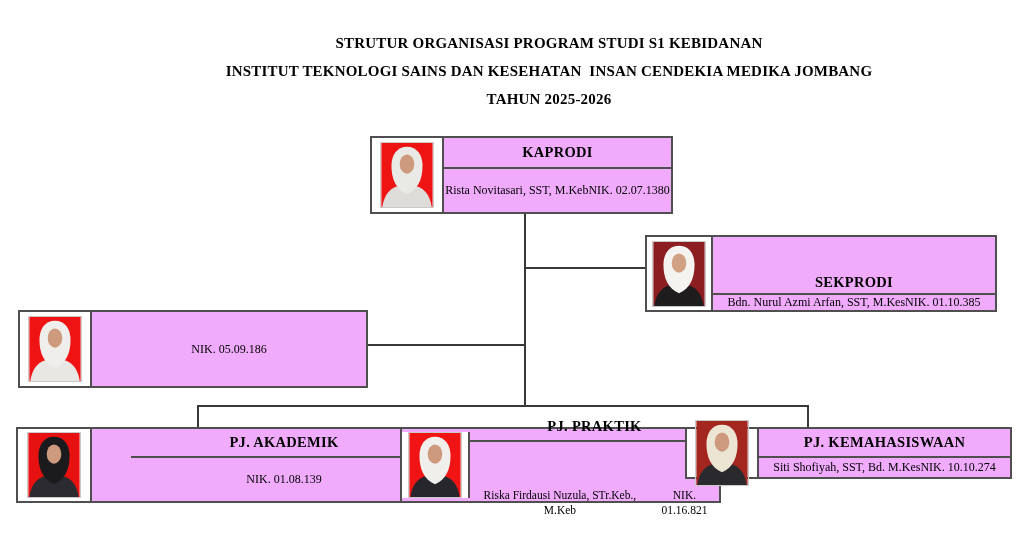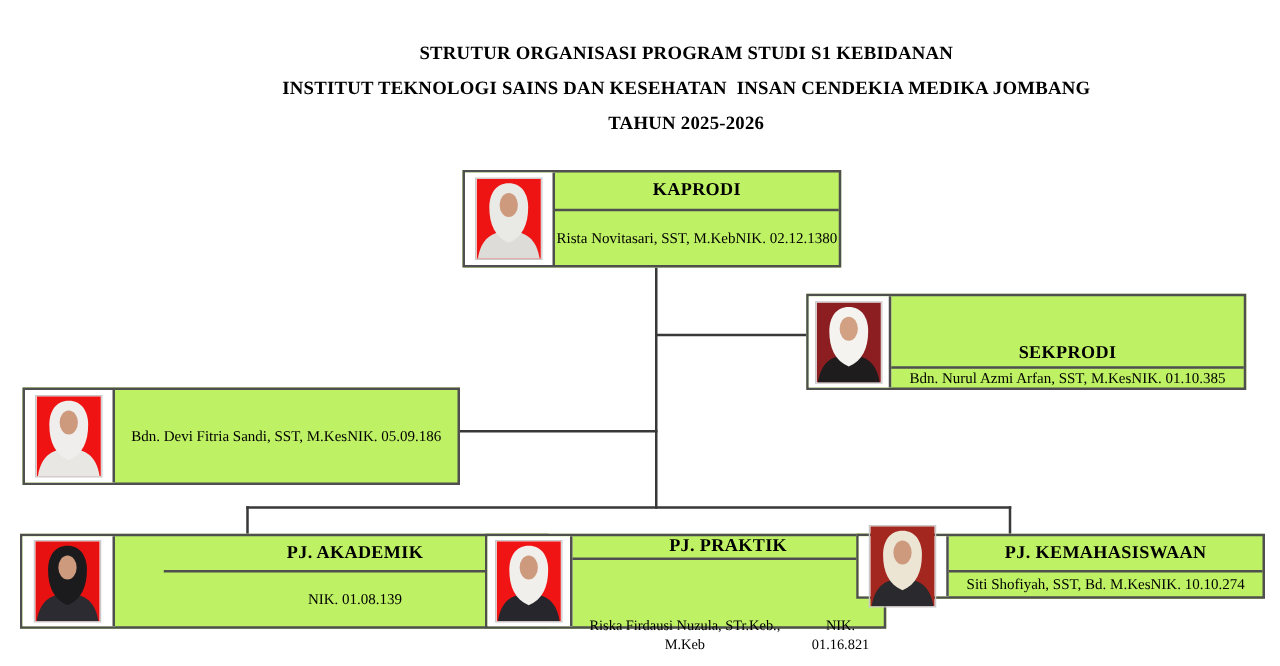--- a/index.html
+++ b/index.html
@@ -9,40 +9,40 @@
   
   .chart-header{position:absolute;top:34px;left:0;width:1024px;text-align:center;
                 transform:translateX(37px);}
   .chart-header .hline{font-weight:bold;font-size:15px;line-height:19px;margin-bottom:9px;
                        white-space:pre;letter-spacing:.2px;}
 
   
   .conn{position:absolute;background:#383838;}
 
   
-  .node{position:absolute;border:2px solid #4f4f4f;background:#bef264;display:flex;box-sizing:border-box;}
+  .node{position:absolute;border:2px solid #4f4f4f;background:#f0abfc;display:flex;box-sizing:border-box;}
   .photo-cell{border-right:2px solid #4f4f4f;display:flex;align-items:center;justify-content:center;
               box-sizing:border-box;background:#fff;}
   .photo{width:52px;height:64px;border:1px solid #c9c9c9;display:block;}
   .text-cell{flex:1;display:flex;flex-direction:column;box-sizing:border-box;min-width:0;}
   .node-title{border-bottom:2px solid #4f4f4f;display:flex;align-items:center;justify-content:center;
               font-weight:bold;font-size:14.5px;letter-spacing:.3px;box-sizing:border-box;}
   .node-info{flex:1;display:flex;flex-direction:row;align-items:center;justify-content:center;
              font-size:12px;line-height:15px;text-align:center;}
 
   
   #node-kaprodi       {left:370px;top:136px;width:303px;height:78px;}
   #node-kaprodi .photo-cell{width:72px;}  #node-kaprodi .node-title{height:31px;}
   #node-sekprodi      {left:645px;top:235px;width:352px;height:77px;}
   #node-sekprodi .photo-cell{width:66px;} #node-sekprodi .node-title{height:31px;margin-top:35px;}
   #node-upm           {left:18px;top:310px;width:350px;height:78px;}
   #node-upm .photo-cell{width:72px;}      #node-upm .node-title{height:31px;}
   #node-akademik      {left:16px;top:427px;width:423px;height:76px;gap:39px;}
   #node-akademik .photo-cell{width:74px;} #node-akademik .node-title{height:29px;}
-  #node-praktik       {left:388px;top:427px;width:321px;height:76px;}
+  #node-praktik       {left:400px;top:427px;width:321px;height:76px;align-items:center;}
   #node-praktik .photo-cell{width:68px;}  #node-praktik .node-title{height:29px;}
   #node-praktik .node-info{font-size:11.5px;margin-top:46px;}
   #node-kemahasiswaan {left:685px;top:427px;width:327px;height:52px;}
   #node-kemahasiswaan .photo-cell{width:72px;} #node-kemahasiswaan .node-title{height:29px;}
 
   
   #conn-trunk        {left:524px;top:214px;width:2px;height:193px;}
   #conn-to-sekprodi  {left:524px;top:267px;width:121px;height:2px;}
   #conn-to-upm       {left:368px;top:344px;width:158px;height:2px;}
   #conn-bus          {left:197px;top:405px;width:612px;height:2px;}
@@ -71,21 +71,21 @@
       <rect x="0" y="0" width="56" height="70" style="fill:var(--pbg)"></rect>
       <path d="M1,70 C4,50 16,46 28,46 C40,46 52,50 55,70 Z" style="fill:var(--poutfit)"></path>
       <path d="M28,4 C17,4 11,13 11,25 C11,40 16,51 28,56 C40,51 45,40 45,25 C45,13 39,4 28,4 Z" style="fill:var(--phijab)"></path>
       <ellipse cx="28" cy="23" rx="8" ry="10.5" style="fill:var(--pface)"></ellipse>
     </svg>
   </div>
   <div class="text-cell">
     <div class="node-title">KAPRODI</div>
     <div class="node-info">
       <div>Rista Novitasari, SST, M.Keb</div>
-      <div>NIK. 02.12.1380</div>
+      <div>NIK. 02.07.1380</div>
     </div>
   </div>
 </div>
 
 <div class="node" id="node-sekprodi">
   <div class="photo-cell" style="--pbg: #8c1d20; --phijab: #f4f3f0; --poutfit: #1e1c1c; --pface: #d2a083;">
     <svg class="photo" viewBox="0 0 56 70">
       <rect x="0" y="0" width="56" height="70" style="fill:var(--pbg)"></rect>
       <path d="M1,70 C4,50 16,46 28,46 C40,46 52,50 55,70 Z" style="fill:var(--poutfit)"></path>
       <path d="M28,4 C17,4 11,13 11,25 C11,40 16,51 28,56 C40,51 45,40 45,25 C45,13 39,4 28,4 Z" style="fill:var(--phijab)"></path>
@@ -105,21 +105,20 @@
   <div class="photo-cell" style="--pbg: #f01313; --phijab: #efeeec; --poutfit: #e8e7e3; --pface: #cd9a7d;">
     <svg class="photo" viewBox="0 0 56 70">
       <rect x="0" y="0" width="56" height="70" style="fill:var(--pbg)"></rect>
       <path d="M1,70 C4,50 16,46 28,46 C40,46 52,50 55,70 Z" style="fill:var(--poutfit)"></path>
       <path d="M28,4 C17,4 11,13 11,25 C11,40 16,51 28,56 C40,51 45,40 45,25 C45,13 39,4 28,4 Z" style="fill:var(--phijab)"></path>
       <ellipse cx="28" cy="23" rx="8" ry="10.5" style="fill:var(--pface)"></ellipse>
     </svg>
   </div>
   <div class="text-cell">
     <div class="node-info">
-      <div>Bdn. Devi Fitria Sandi, SST, M.Kes</div>
       <div>NIK. 05.09.186</div>
     </div>
   </div>
 </div>
 
 <div class="node" id="node-akademik">
   <div class="photo-cell" style="--pbg: #e81111; --phijab: #1b1b1d; --poutfit: #2b2b31; --pface: #cd9a7d;">
     <svg class="photo" viewBox="0 0 56 70">
       <rect x="0" y="0" width="56" height="70" style="fill:var(--pbg)"></rect>
       <path d="M1,70 C4,50 16,46 28,46 C40,46 52,50 55,70 Z" style="fill:var(--poutfit)"></path>

